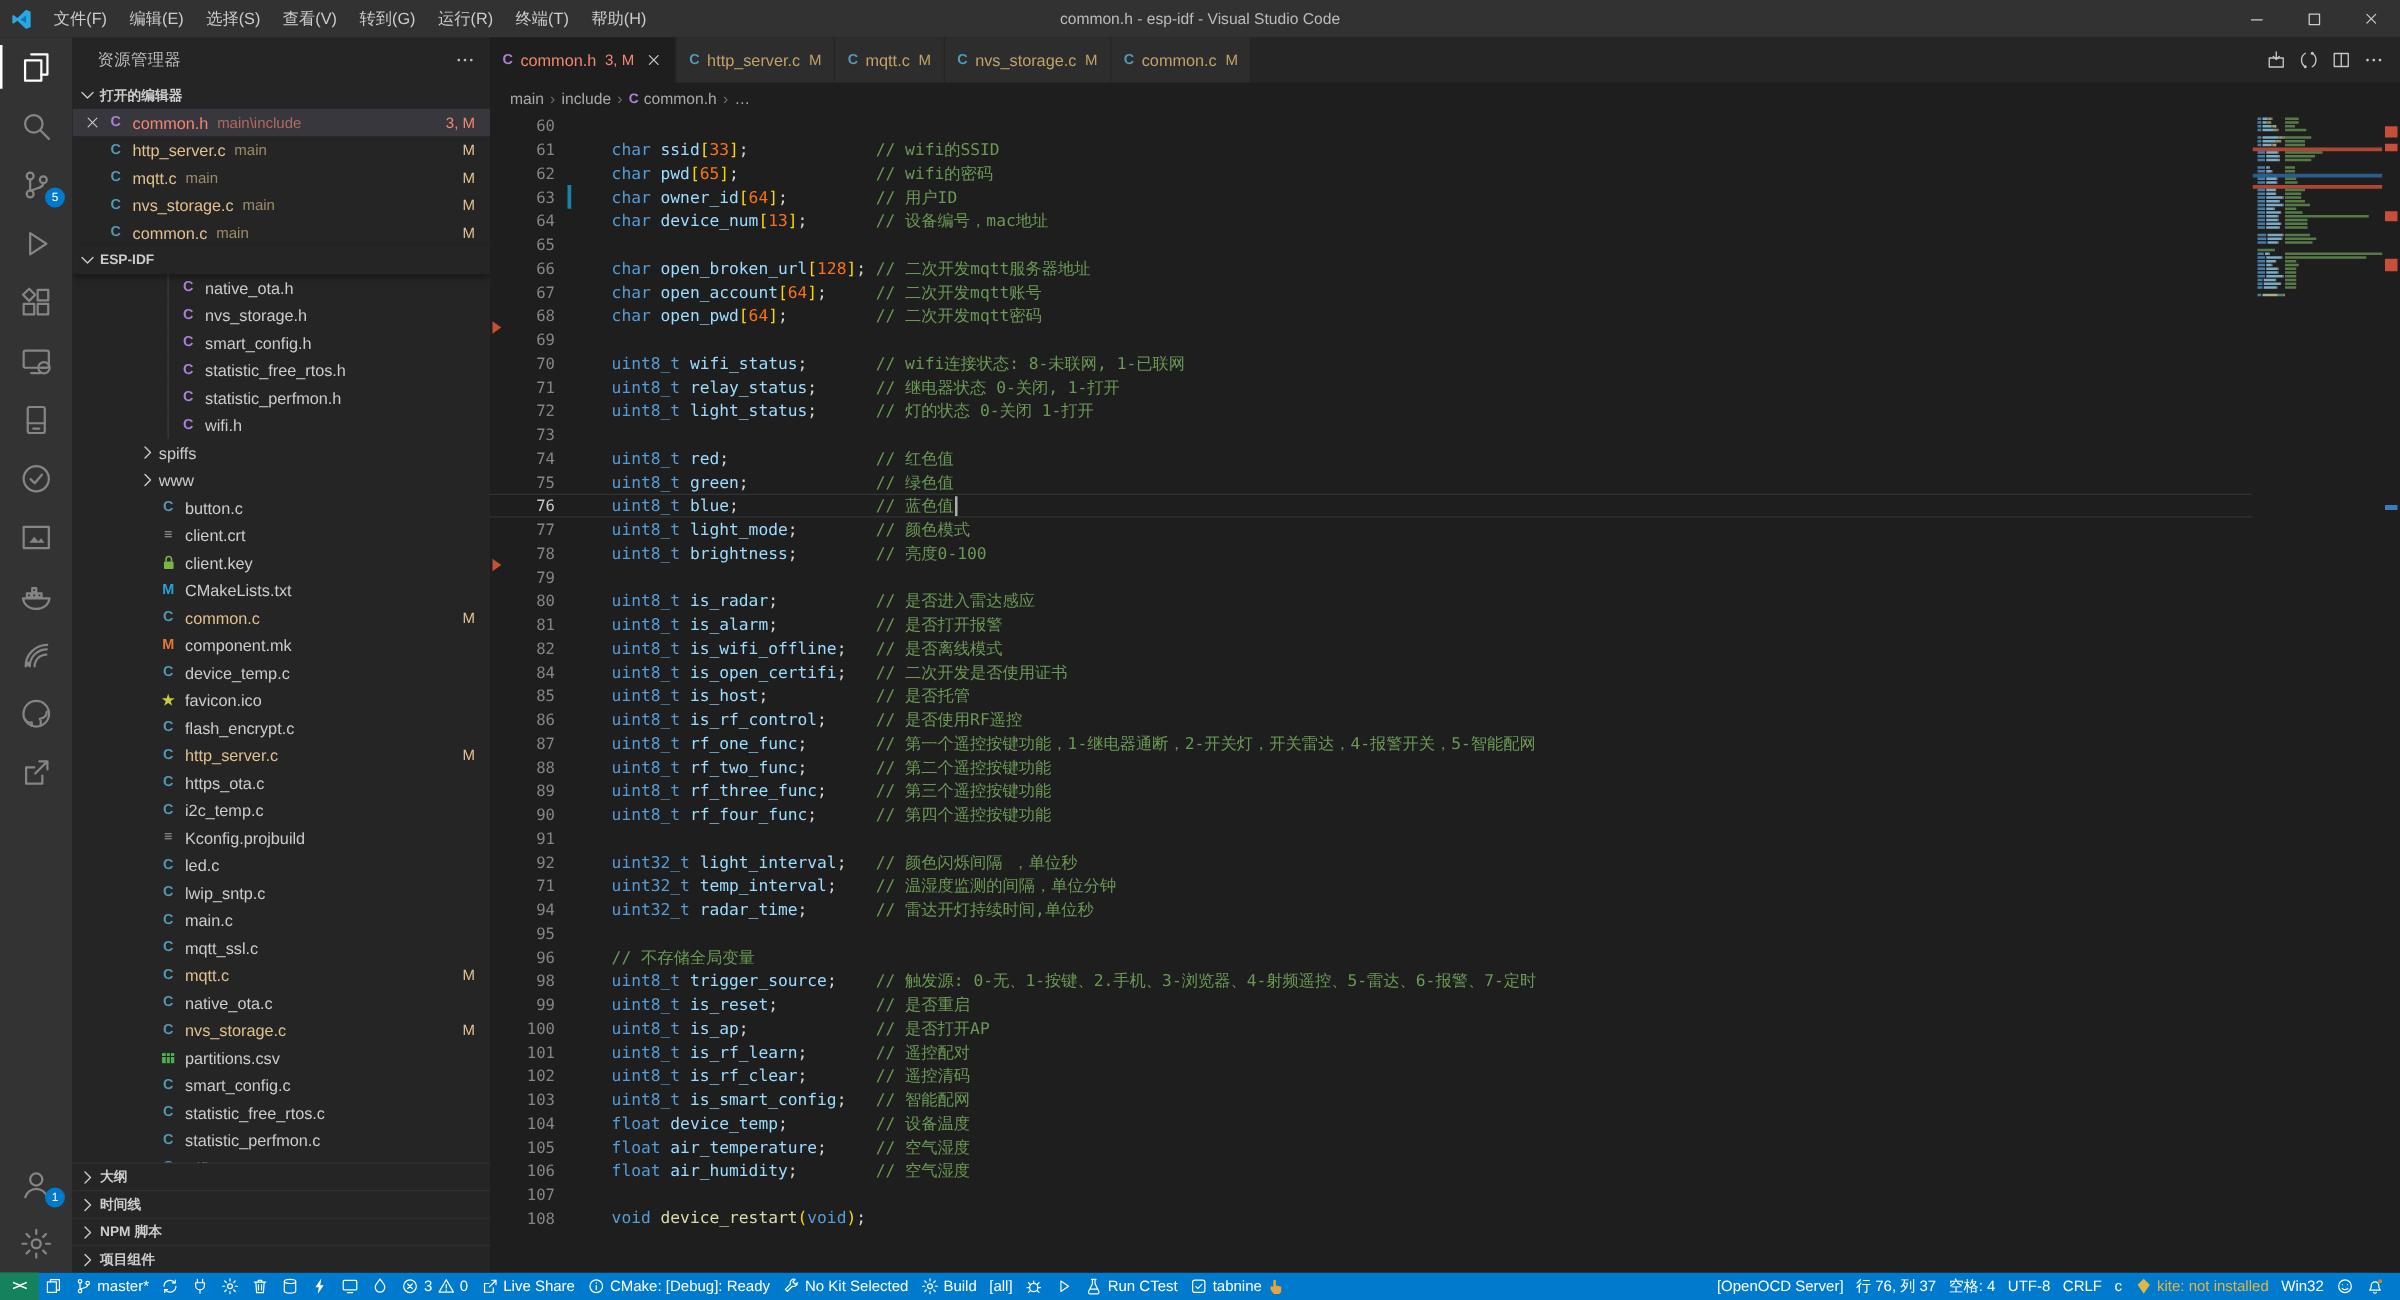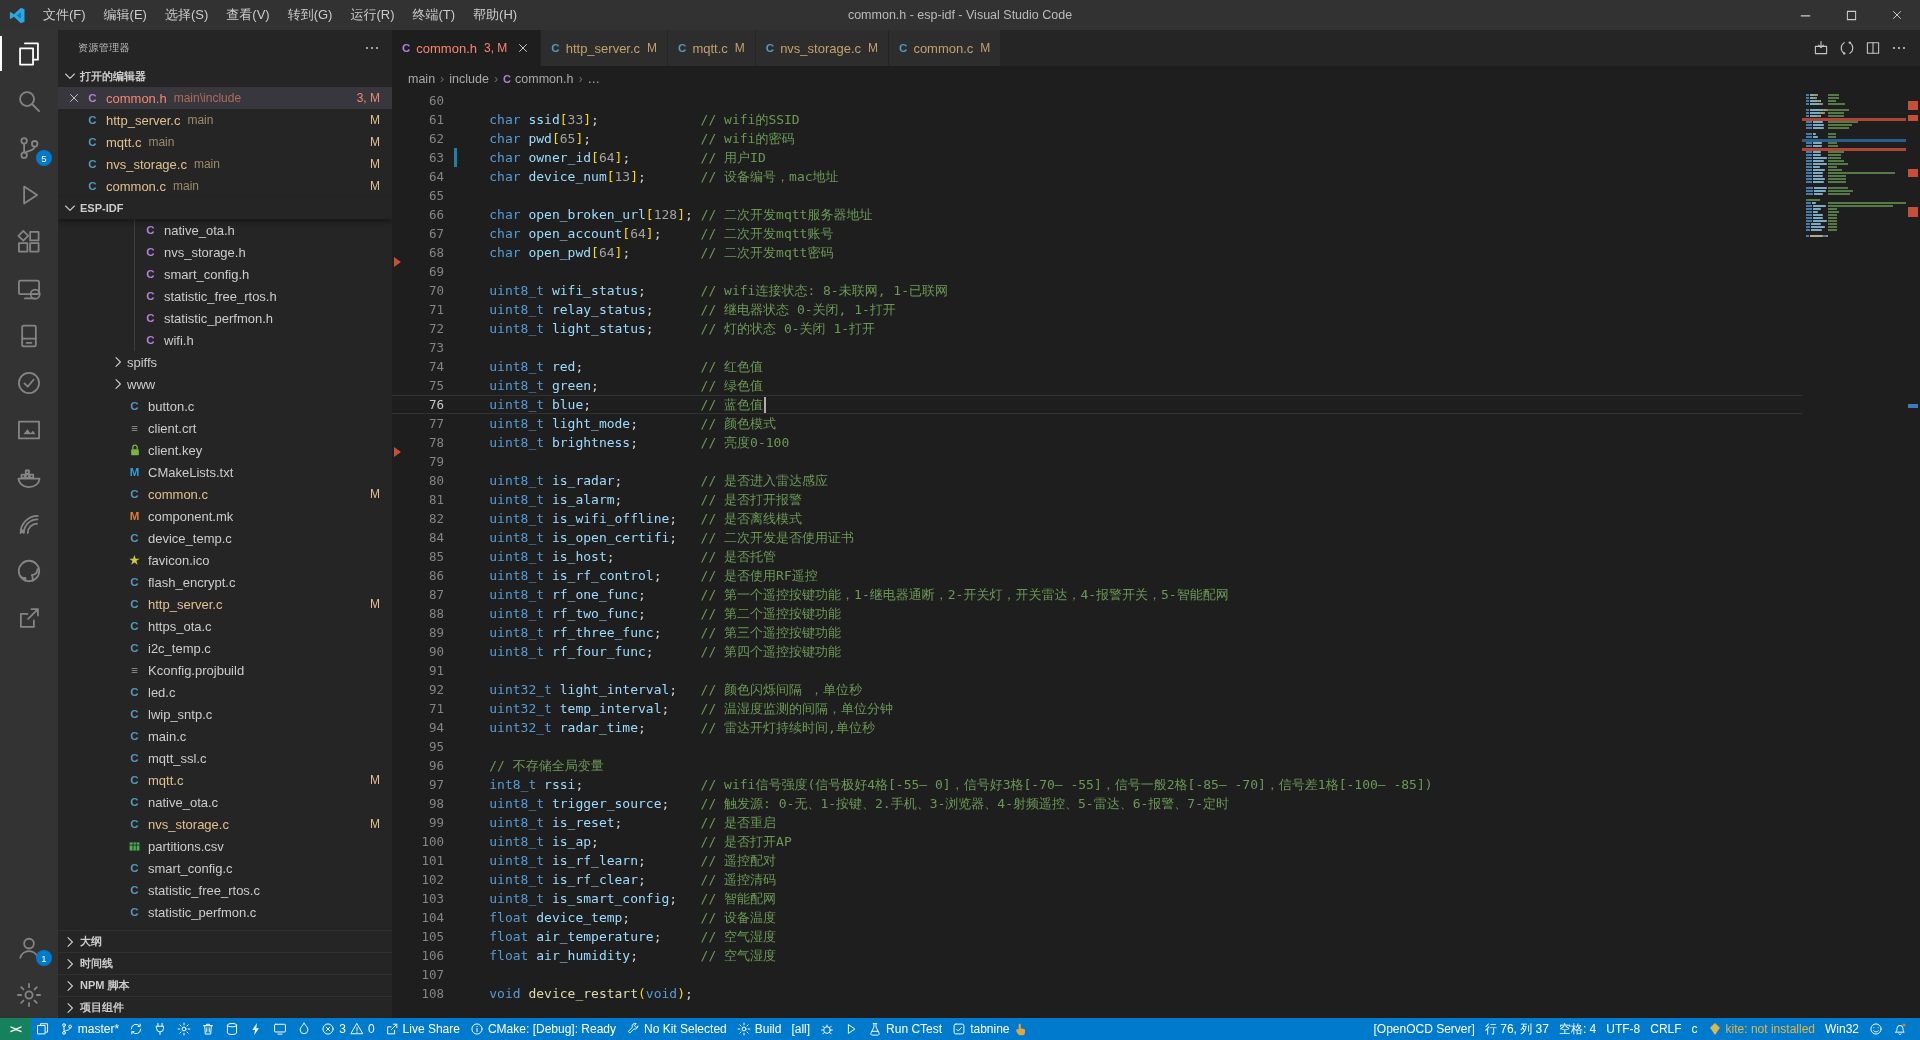--- a/index.html
+++ b/index.html
@@ -24,21 +24,21 @@
   .act-item { height:47px; display:flex; align-items:center; justify-content:center; color:#858585; position:relative; cursor:pointer; }
   .act-item svg { width:26px; height:26px; }
   .act-item.active { color:#ffffff; }
   .act-item.active::before { content:""; position:absolute; left:0; top:6px; bottom:6px; width:2px; background:#ffffff; }
   .act-badge { position:absolute; right:6px; bottom:5px; min-width:16px; height:16px; border-radius:9px; background:#007acc;
     color:#fff; font-size:9.5px; display:flex; align-items:center; justify-content:center; padding:0 3px; }
   #activity-bottom { margin-top:auto; }
 
   
   #sidebar { width:334px; background:#252526; display:flex; flex-direction:column; overflow:hidden; }
-  #sidebar-title { height:35px; display:flex; align-items:center; padding:0 12px 0 20px; font-size:10px; color:#bbbbbb; letter-spacing:.4px; flex:none; }
+  #sidebar-title { height:35px; display:flex; align-items:center; padding:0 12px 0 20px; font-size:13px; color:#bbbbbb; letter-spacing:.4px; flex:none; }
   #sidebar-title .spacer { flex:1; }
   .sec-header { height:22px; display:flex; align-items:center; font-size:11px; font-weight:bold; color:#cccccc; padding-left:4px; flex:none; cursor:pointer; position:relative; }
   .sec-header svg { width:16px; height:16px; margin-right:2px; }
   .sec-header.shadow { box-shadow:0 3px 5px rgba(0,0,0,.35); z-index:3; }
   .sec-header.bordered { border-top:1px solid rgba(100,100,100,.18); }
   .row { height:22px; display:flex; align-items:center; font-size:13px; color:#cccccc; cursor:pointer; position:relative; flex:none; }
   .row.selected { background:#37373d; }
   .row .close-slot { width:20px; display:flex; justify-content:center; color:#c5c5c5; flex:none; margin-left:6px; }
   .row .fi { width:17px; flex:none; display:flex; justify-content:center; font-weight:bold; font-size:11.5px; margin-right:5px; }
   .row .lbl { white-space:nowrap; }
@@ -79,21 +79,21 @@
 
   
   #editor-body { flex:1; display:flex; position:relative; overflow:hidden; }
   #code-scroll { flex:1; overflow:hidden; font-family:"DejaVu Sans Mono", monospace; font-size:13px; }
   .code-row { height:19px; display:flex; align-items:center; position:relative; }
   .code-row .gutter { width:66px; flex:none; text-align:right; padding-right:14px; color:#858585; font-size:12.5px; position:relative; height:100%; display:flex; align-items:center; justify-content:flex-end; }
   .code-row.current .gutter { color:#c6c6c6; }
   .code-row.current::after { content:""; position:absolute; left:0; right:0; top:0; bottom:0; border-top:1px solid #323232; border-bottom:1px solid #323232; pointer-events:none; }
   .ct { white-space:pre; padding-left:4ch; }
   .decl { display:inline-block; min-width:26ch; margin-right:1ch; }
-  .kw { color:#569cd6; } .var { color:#9cdcfe; } .num { color:#a3a3a3;text-align:right; }
+  .kw { color:#569cd6; } .var { color:#9cdcfe; } .num { color:#f97316;text-align:right; }
   .br { color:#ffd700; } .pun { color:#d4d4d4; } .fn { color:#dcdcaa; } .cmt { color:#6a9955; }
   .git-mod { position:absolute; left:62px; top:0; bottom:0; width:3px; background:#1b81a8; }
   .git-del { position:absolute; left:2px; top:-5px; width:0; height:0; border-left:7px solid #c74e39; border-top:5px solid transparent; border-bottom:5px solid transparent; }
   .cursor-caret { display:inline-block; width:1.5px; height:16px; background:#aeafad; vertical-align:middle; margin-left:1px; }
 
   
   #minimap { width:104px; flex:none; position:relative; overflow:hidden; }
   .mm-row { height:3px; position:relative; }
   .mm-seg { position:absolute; top:0; height:2px; opacity:.75; }
   .mm-bar { position:absolute; left:0; right:0; }
@@ -745,24 +745,20 @@
           </div>
           <div class="code-row">
             <div class="gutter">95</div>
             <div class="ct"></div>
           </div>
           <div class="code-row">
             <div class="gutter">96</div>
             <div class="ct"><span class="cmt">// 不存储全局变量</span></div>
           </div>
           <div class="code-row">
-            <div class="gutter">97</div>
-            <div class="ct"><span class="decl"><span class="kw">int8_t</span><span class=""> </span><span class="var">rssi</span><span class="pun">;</span></span><span class="cmt">// wifi信号强度(信号极好4格[-55— 0]，信号好3格[-70— -55]，信号一般2格[-85— -70]，信号差1格[-100— -85])</span></div>
-          </div>
-          <div class="code-row">
             <div class="gutter">98</div>
             <div class="ct"><span class="decl"><span class="kw">uint8_t</span><span class=""> </span><span class="var">trigger_source</span><span class="pun">;</span></span><span class="cmt">// 触发源: 0-无、1-按键、2.手机、3-浏览器、4-射频遥控、5-雷达、6-报警、7-定时</span></div>
           </div>
           <div class="code-row">
             <div class="gutter">99</div>
             <div class="ct"><span class="decl"><span class="kw">uint8_t</span><span class=""> </span><span class="var">is_reset</span><span class="pun">;</span></span><span class="cmt">// 是否重启</span></div>
           </div>
           <div class="code-row">
             <div class="gutter">100</div>
             <div class="ct"><span class="decl"><span class="kw">uint8_t</span><span class=""> </span><span class="var">is_ap</span><span class="pun">;</span></span><span class="cmt">// 是否打开AP</span></div>

